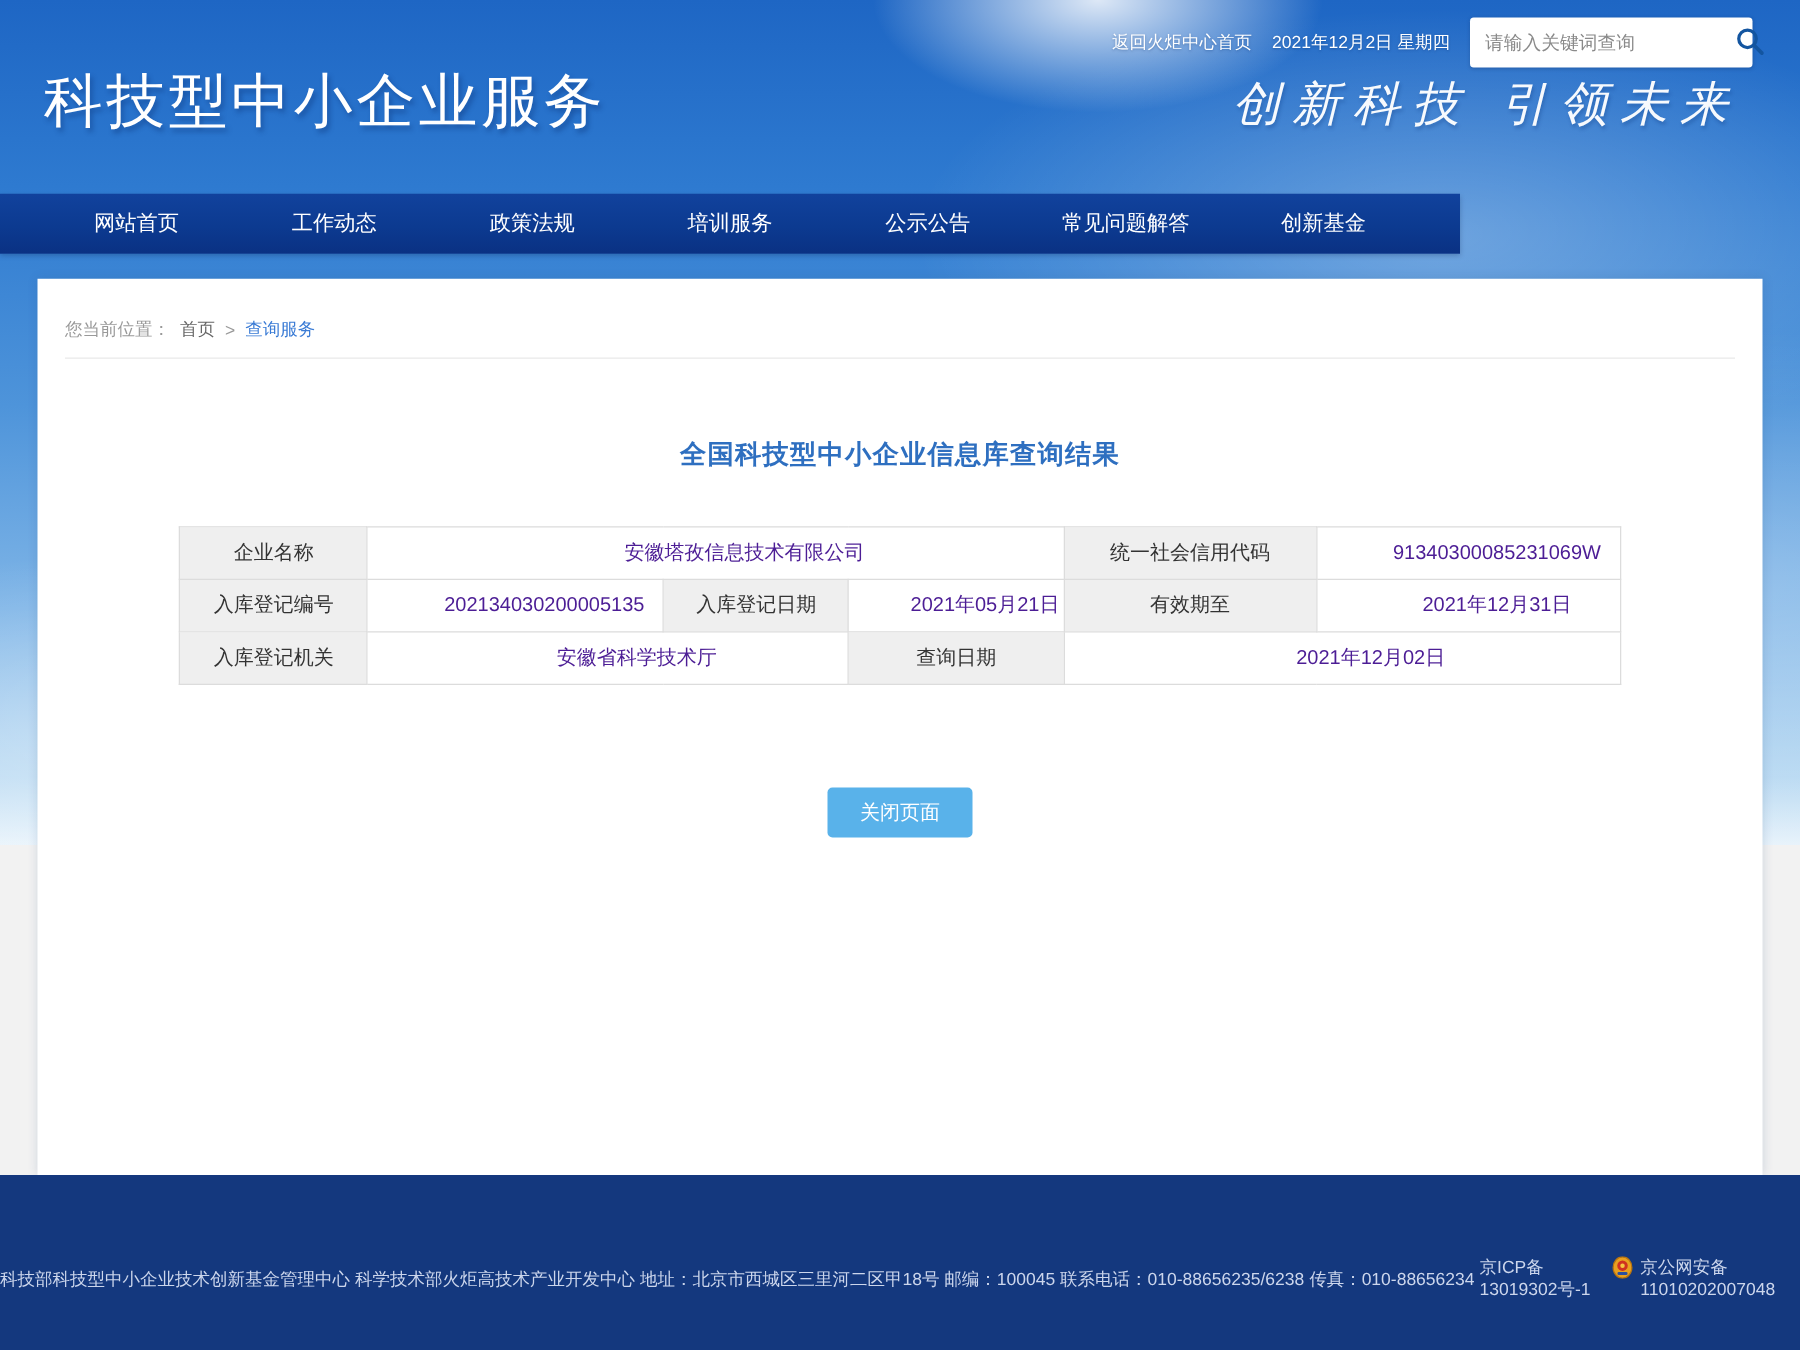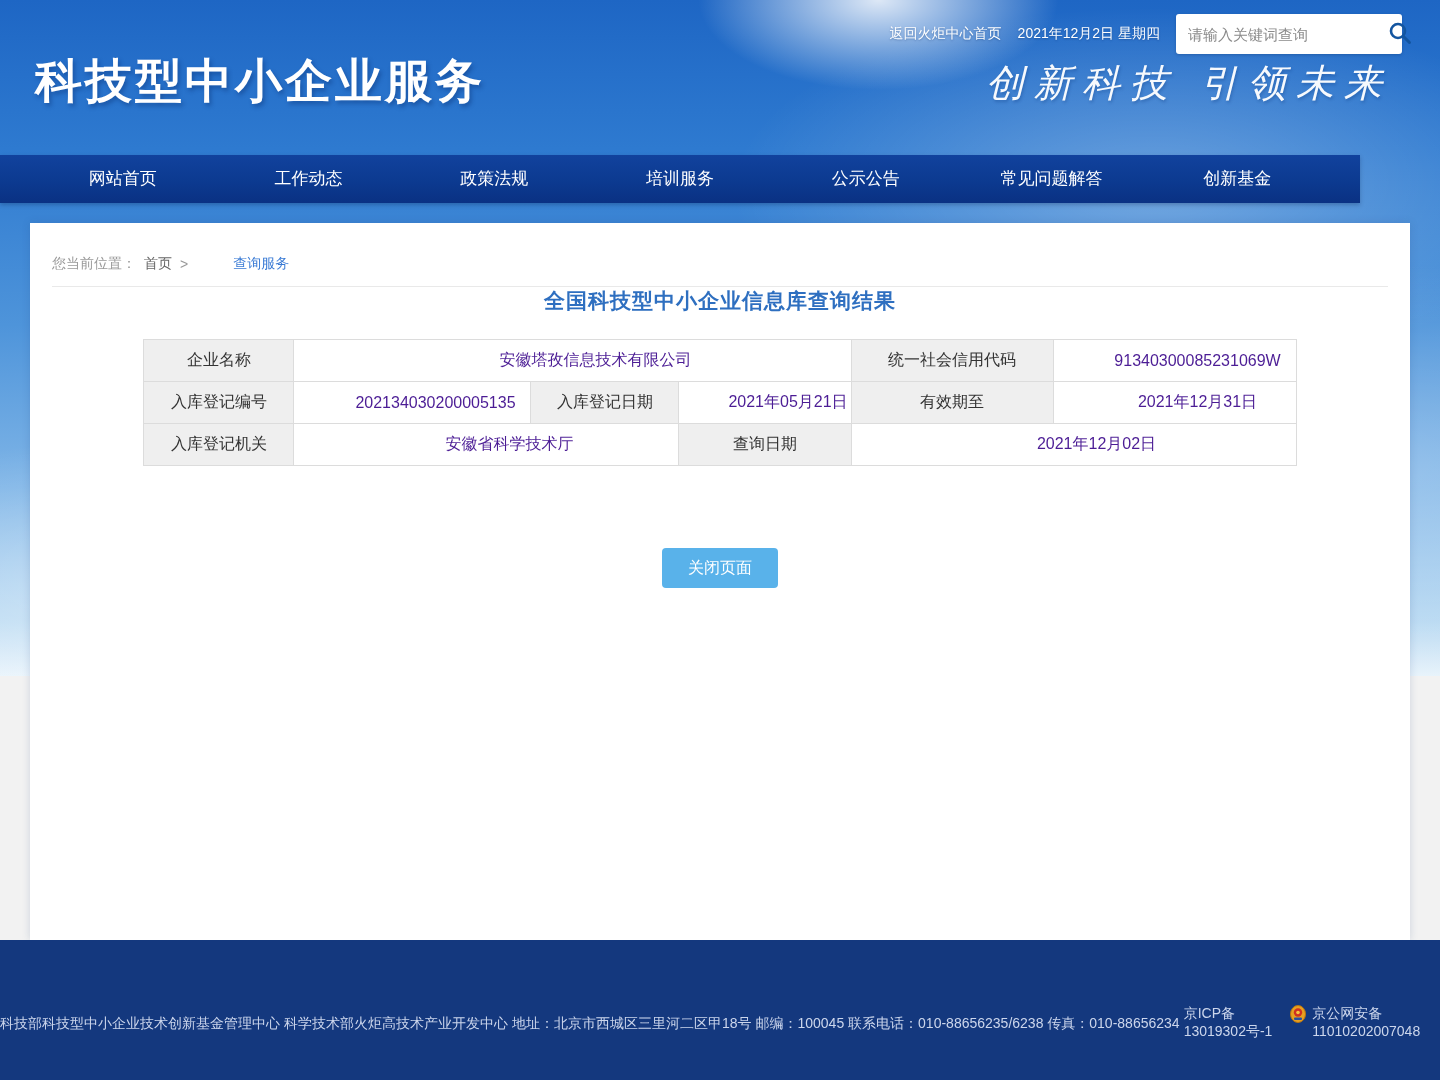--- a/index.html
+++ b/index.html
@@ -34,66 +34,66 @@
   }
   .search-box input {
     border: none; outline: none; flex: 1; font-size: 15px; color: #333;
     font-family: "Liberation Sans", sans-serif; background: transparent;
   }
   .search-box input::placeholder { color: #8a8a8a; }
   .search-btn { border: none; background: transparent; cursor: pointer; width: 34px; height: 34px; display: flex; align-items: center; justify-content: center; }
 
   .logo {
     position: absolute; top: 50px; left: 35px; z-index: 2;
-    color: #ffffff; font-size: 47px; font-weight: bold; letter-spacing: 3px;
+    color: #ffffff; font-size: 47px; font-weight: normal; letter-spacing: 3px;
     font-family: "DejaVu Serif", "Liberation Serif", serif;
     text-shadow: 2px 3px 4px rgba(10,50,120,0.45);
     white-space: nowrap;
   }
   .slogan {
     position: absolute; top: 58px; right: 48px; z-index: 2;
     color: rgba(255,255,255,0.96); font-size: 38px; font-style: italic;
     font-family: "DejaVu Serif", "Liberation Serif", serif;
     letter-spacing: 10px; white-space: nowrap;
     text-shadow: 1px 2px 3px rgba(10,50,120,0.3);
   }
 
   
   .nav {
-    position: absolute; top: 155px; left: 0; width: 1360px; height: 48px; z-index: 2;
+    position: absolute; top: 155px; left: 0; width: 1168px; height: 48px; z-index: 2;
     background: linear-gradient(180deg, #11429d 0%, #0c3a90 55%, #0a3183 100%);
     box-shadow: 0 2px 4px rgba(0,20,60,0.25);
   }
   .nav-inner { margin: 0 30px; display: flex; height: 48px; }
   .nav-item {
     flex: 1; text-align: center; line-height: 48px; color: #ffffff;
     font-size: 17px; cursor: pointer; white-space: nowrap;
   }
 
   
   .panel {
     position: absolute; top: 223px; left: 30px; width: 1380px; height: 717px; z-index: 1;
     background: #ffffff; box-shadow: 0 0 8px rgba(40,70,120,0.18);
   }
   .breadcrumb {
     padding: 32px 22px 0 22px; font-size: 14px; color: #999999;
     display: flex; align-items: center; gap: 8px; text-align: right;
   }
   .breadcrumb .crumb-home { color: #666666; cursor: pointer; }
   .breadcrumb .crumb-sep { color: #999999; }
-  .breadcrumb .crumb-current { color: #3a7bd5; cursor: pointer; margin-left: 37px; }
+  .breadcrumb .crumb-current { color: #3a7bd5; cursor: pointer; }
   .breadcrumb-divider { margin: 13px 22px 0 22px; border-bottom: 1px solid #e9e9e9; }
 
   .page-title {
-    text-align: center;
+    margin-top: 62px; text-align: center;
     color: #2e6fc0; font-size: 21px; font-weight: bold; letter-spacing: 1px;
   }
 
   table.result {
-    margin: 24px auto 0 auto; width: 1152px; border-collapse: collapse; table-layout: fixed;
+    margin: 44px auto 0 auto; width: 1152px; border-collapse: collapse; table-layout: fixed;
   }
   table.result td {
     border: 1px solid #dcdcdc; height: 42px; font-size: 16px; text-align: center;
     overflow: hidden; white-space: nowrap;
   }
   td.lbl { background: #efefef; color: #333333; }
   td.val { background: #ffffff; color: #4c1d95; padding-left: 46px; }
 
   .close-btn {
     display: block; margin: 82px auto 0 auto; width: 116px; height: 40px;

